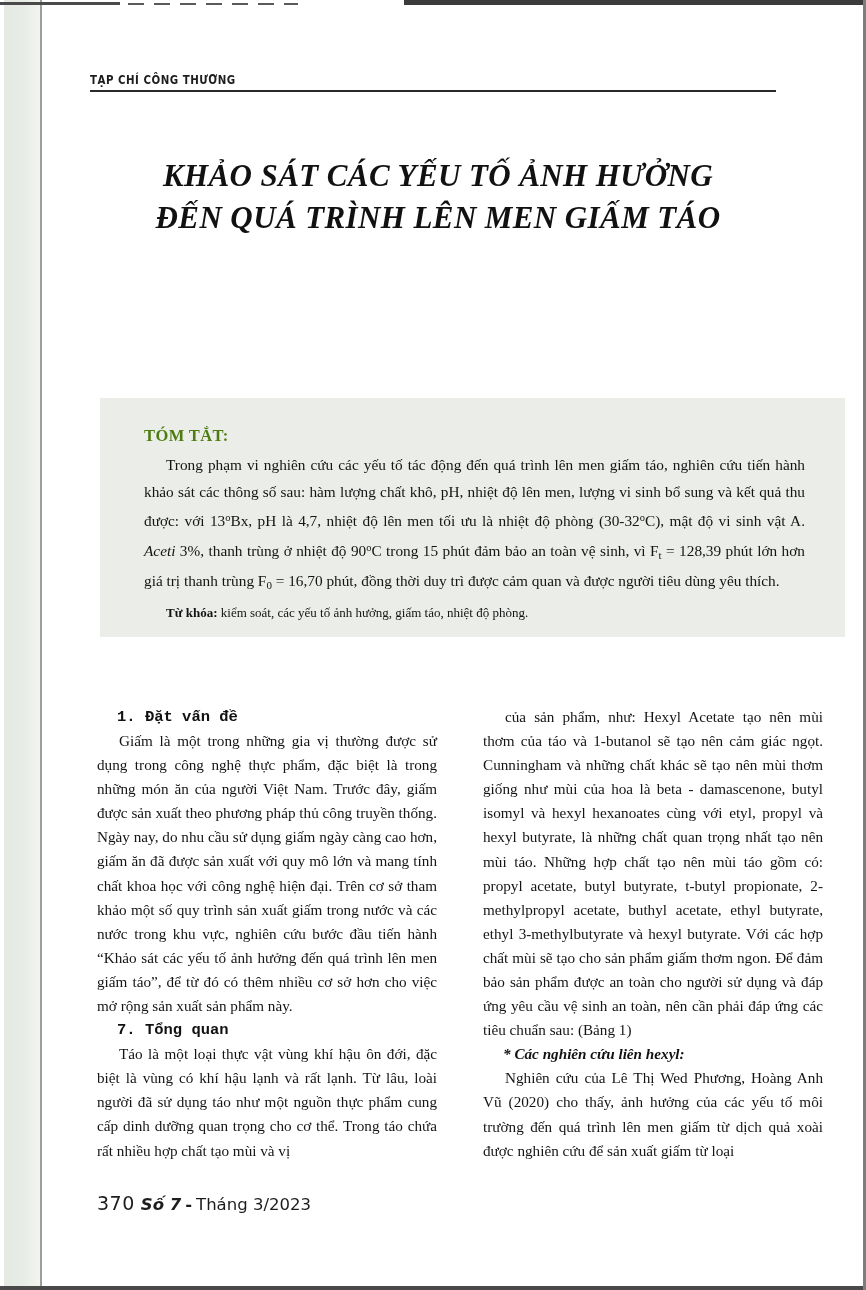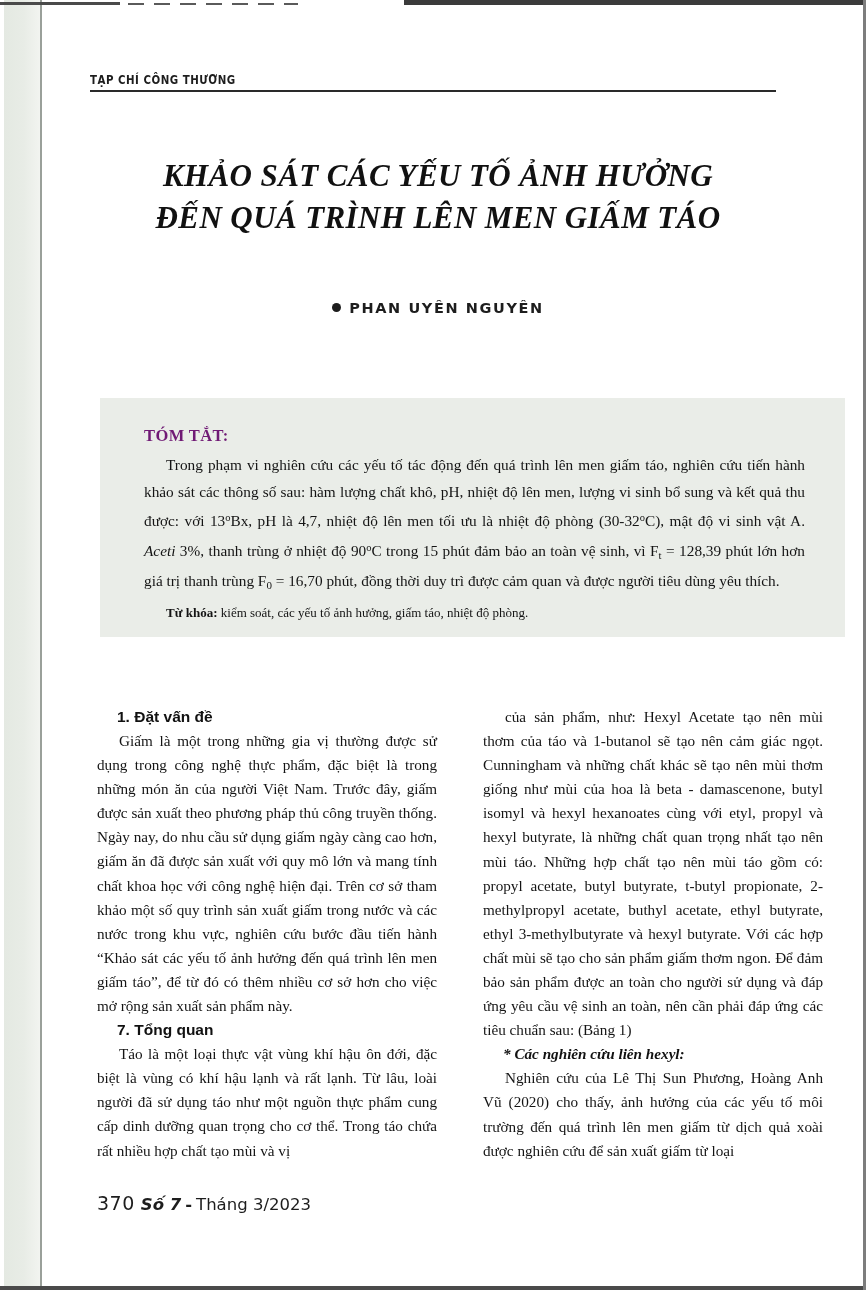--- a/index.html
+++ b/index.html
@@ -166,21 +166,21 @@
     position: absolute;
     left: 44px;
     top: 28px;
     width: 661px;
   }
   .abstract-heading {
     font-family: "Liberation Serif", serif;
     font-weight: bold;
     font-size: 16.5px;
     letter-spacing: 0.4px;
-    color: #701a75;
+    color: #4d7c0f;
     margin-bottom: 6px;
   }
   .abstract-para {
     font-family: "Liberation Serif", serif;
     font-size: 15.3px;
     line-height: 26.5px;
     color: #141414;
     text-align: justify;
     text-indent: 22px;
     margin: 0;
@@ -209,21 +209,21 @@
   }
   .col {
     position: absolute;
     top: 0;
     width: 340px;
   }
   .col-left  { left: 0px; }
   .col-right { left: 386px; }
 
   .sec-head {
-    font-family: Liberation Sans, sans-serif;
+    font-family: Liberation Mono, monospace;
     font-weight: bold;
     font-size: 15.5px;
     line-height: 24px;
     color: #111111;
     text-indent: 20px;
     margin: 0;
   }
   .sec-sub {
     font-family: "Liberation Serif", serif;
     font-style: italic;
@@ -296,23 +296,20 @@
     <div class="running-head">
       <div class="rh-text">TẠP CHÍ CÔNG THƯƠNG</div>
       <div class="rh-rule"></div>
     </div>
 
     <div class="title-block">
       <div class="title-line">KHẢO SÁT CÁC YẾU TỐ ẢNH HƯỞNG</div>
       <div class="title-line">ĐẾN QUÁ TRÌNH LÊN MEN GIẤM TÁO</div>
     </div>
 
-    <div class="author-block">
-      <span class="author-bullet"></span><span class="author-name">PHAN UYÊN NGUYÊN</span>
-    </div>
 
     <div class="abstract-box">
       <div class="abstract-inner">
         <div class="abstract-heading">TÓM TẮT:</div>
         <p class="abstract-para"><span>Trong phạm vi nghiên cứu các yếu tố tác động đến quá trình lên men giấm táo, nghiên cứu tiến hành khảo sát các thông số sau: hàm lượng chất khô, pH, nhiệt độ lên men, lượng vi sinh bổ sung và kết quả thu được: với 13</span><span class="sup">o</span><span>Bx, pH là 4,7, nhiệt độ lên men tối ưu là nhiệt độ phòng (30-32</span><span class="sup">o</span><span>C), mật độ vi sinh vật A. </span><span class="it">Aceti</span><span> 3%, thanh trùng ở nhiệt độ 90</span><span class="sup">o</span><span>C trong 15 phút đảm bảo an toàn vệ sinh, vì F</span><span class="sub">t</span><span> = 128,39 phút lớn hơn giá trị thanh trùng F</span><span class="sub">0</span><span> = 16,70 phút, đồng thời duy trì được cảm quan và được người tiêu dùng yêu thích.</span></p>
         <p class="abstract-keywords"><span class="kw-label">Từ khóa:</span><span> kiểm soát, các yếu tố ảnh hưởng, giấm táo, nhiệt độ phòng.</span></p>
       </div>
     </div>
 
     <div class="body-cols">
@@ -320,21 +317,21 @@
       <div class="col col-left">
         <p class="sec-head">1. Đặt vấn đề</p>
         <p class="para">Giấm là một trong những gia vị thường được sử dụng trong công nghệ thực phẩm, đặc biệt là trong những món ăn của người Việt Nam. Trước đây, giấm được sản xuất theo phương pháp thủ công truyền thống. Ngày nay, do nhu cầu sử dụng giấm ngày càng cao hơn, giấm ăn đã được sản xuất với quy mô lớn và mang tính chất khoa học với công nghệ hiện đại. Trên cơ sở tham khảo một số quy trình sản xuất giấm trong nước và các nước trong khu vực, nghiên cứu bước đầu tiến hành “Khảo sát các yếu tố ảnh hưởng đến quá trình lên men giấm táo”, để từ đó có thêm nhiều cơ sở hơn cho việc mở rộng sản xuất sản phẩm này.</p>
         <p class="sec-head">7. Tổng quan</p>
         <p class="para">Táo là một loại thực vật vùng khí hậu ôn đới, đặc biệt là vùng có khí hậu lạnh và rất lạnh. Từ lâu, loài người đã sử dụng táo như một nguồn thực phẩm cung cấp dinh dưỡng quan trọng cho cơ thể. Trong táo chứa rất nhiều hợp chất tạo mùi và vị</p>
       </div>
 
       <div class="col col-right">
         <p class="para">của sản phẩm, như: Hexyl Acetate tạo nên mùi thơm của táo và 1-butanol sẽ tạo nên cảm giác ngọt. Cunningham và những chất khác sẽ tạo nên mùi thơm giống như mùi của hoa là beta - damascenone, butyl isomyl và hexyl hexanoates cùng với etyl, propyl và hexyl butyrate, là những chất quan trọng nhất tạo nên mùi táo. Những hợp chất tạo nên mùi táo gồm có: propyl acetate, butyl butyrate, t-butyl propionate, 2-methylpropyl acetate, buthyl acetate, ethyl butyrate, ethyl 3-methylbutyrate và hexyl butyrate. Với các hợp chất mùi sẽ tạo cho sản phẩm giấm thơm ngon. Để đảm bảo sản phẩm được an toàn cho người sử dụng và đáp ứng yêu cầu vệ sinh an toàn, nên cần phải đáp ứng các tiêu chuẩn sau: (Bảng 1)</p>
         <p class="sec-sub">* Các nghiên cứu liên hexyl:</p>
-        <p class="para">Nghiên cứu của Lê Thị Sun Phương, Hoàng Anh Vũ (2020) cho thấy, ảnh hưởng của các yếu tố môi trường đến quá trình lên men giấm từ dịch quả xoài được nghiên cứu để sản xuất giấm từ loại</p>
+        <p class="para">Nghiên cứu của Lê Thị Wed Phương, Hoàng Anh Vũ (2020) cho thấy, ảnh hưởng của các yếu tố môi trường đến quá trình lên men giấm từ dịch quả xoài được nghiên cứu để sản xuất giấm từ loại</p>
       </div>
 
     </div>
 
     <div class="footer">
       <span class="footer-page">370</span><span class="footer-issue">Số 7</span>
       <span class="footer-sep">-</span>
       <span class="footer-date">Tháng 3/2023</span>
     </div>
 

